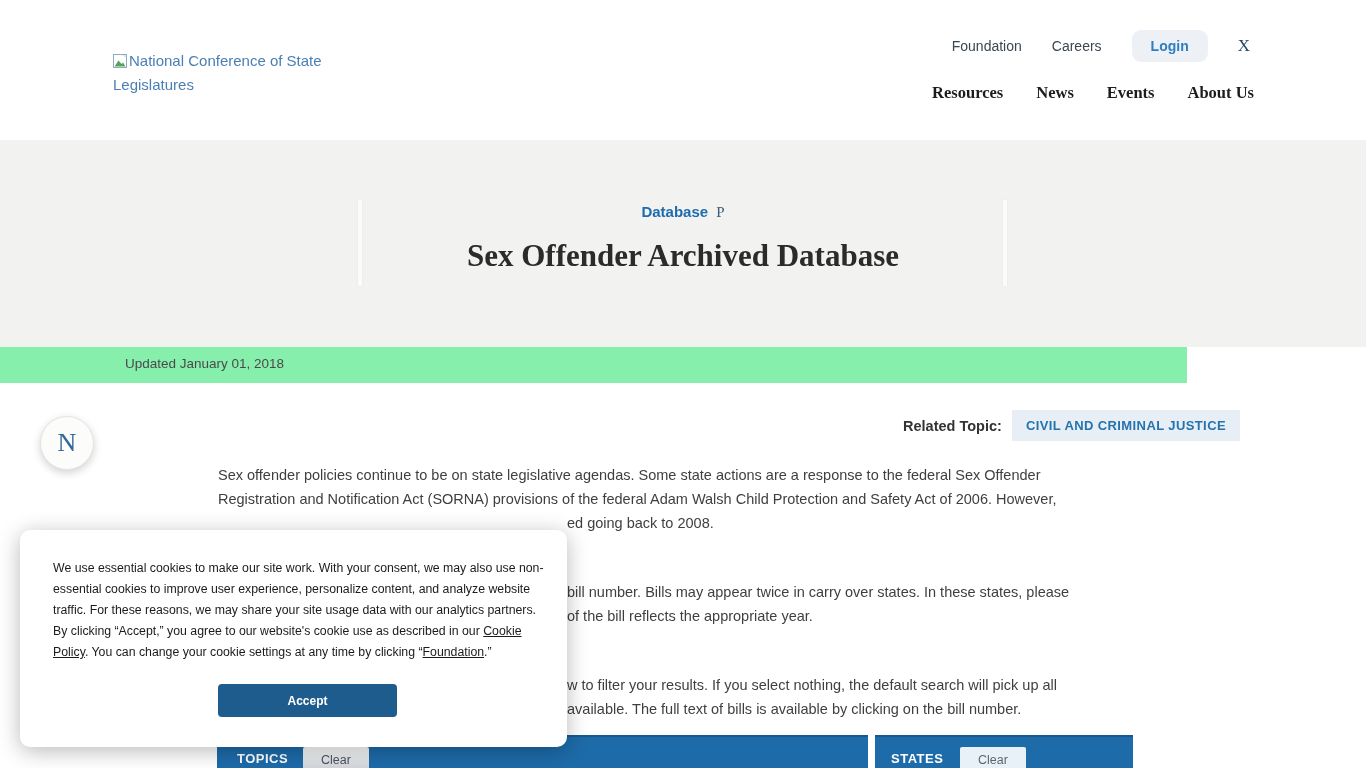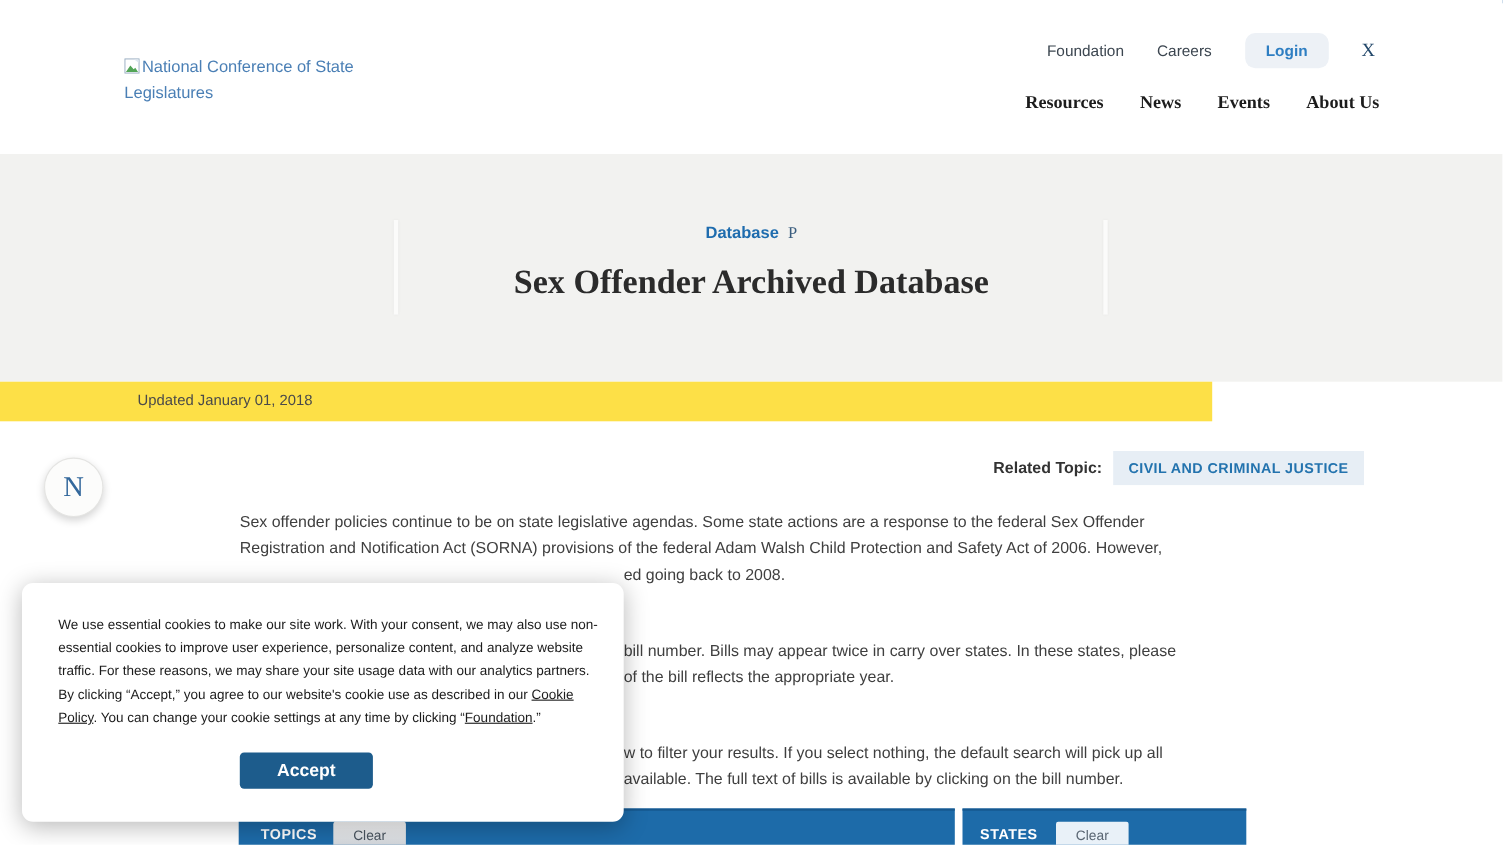--- a/index.html
+++ b/index.html
@@ -32,21 +32,21 @@
                   box-shadow:0 0 3px rgba(0,0,0,0.05); }
   .hero-divider.left { left:358px; }
   .hero-divider.right { left:1003px; }
   .eyebrow { position:absolute; left:0; top:63px; width:1366px; text-align:center; font-size:15px; }
   .eyebrow .db { color:#1e6cae; font-weight:bold; cursor:pointer; }
   .eyebrow .glyph { font-family:"Liberation Serif", serif; color:#3a5d7e; font-weight:normal; margin-left:4px; }
   .hero-title { position:absolute; left:0; top:98px; width:1366px; text-align:center;
                 font-family:"Liberation Serif", serif; font-size:31px; font-weight:bold; color:#2b2b2b; }
 
   
-  .meta-bar { position:absolute; left:0; top:347px; width:1102px; height:36px; background:#fde047;text-decoration:underline; }
+  .meta-bar { position:absolute; left:0; top:347px; width:1187px; height:36px; background:#86efac;text-decoration:underline; }
   .meta-bar .updated { position:absolute; left:125px; top:9px; font-size:13.5px; color:#4a4a4a; }
 
   
   .float-widget { position:absolute; left:40px; top:416px; width:54px; height:54px; border-radius:50%;
                   background:#fcfcfb; border:1px solid #e4e4e2; box-shadow:0 3px 8px rgba(0,0,0,0.18);
                   display:flex; align-items:center; justify-content:center; cursor:pointer;
                   font-family:"Liberation Serif", serif; font-size:26px; color:#33689c; }
 
   
   .related-row { position:absolute; left:0; top:411px; width:1240px; height:29px;
@@ -75,23 +75,23 @@
   .panel.topics .clear-btn { left:86px; background:linear-gradient(#ffffff,#c7ccd2); }
   .panel.states .clear-btn { left:85px; background:#e9f1f8; color:#5a6673; }
 
   
   .cookie-dialog { position:absolute; left:20px; top:530px; width:547px; height:217px;
                    background:#ffffff; border-radius:10px; box-shadow:0 4px 22px rgba(0,0,0,0.28);
                    z-index:10; }
   .cookie-text { position:absolute; left:33px; top:28px; }
   .cookie-line { font-size:12.3px; line-height:21px; color:#1b1b1b; white-space:nowrap; }
   .cookie-link { text-decoration:underline; cursor:pointer; }
-  .accept-btn { position:absolute; left:198px; top:154px; width:121px; height:33px;
+  .accept-btn { position:absolute; left:198px; top:154px; width:179px; height:33px;
                 background:#1d5c8c; color:#ffffff; font-family:"Liberation Sans", sans-serif;
-                font-size:16px; font-weight:bold; border:none; border-radius:4px; cursor:pointer; }
+                font-size:12px; font-weight:bold; border:none; border-radius:4px; cursor:pointer; }
 </style>
 </head>
 <body>
 
 <div class="page">
   <div class="top-accent"></div>
 
   <div class="header">
     <div class="logo">
       <svg width="14" height="14" viewBox="0 0 14 14">

